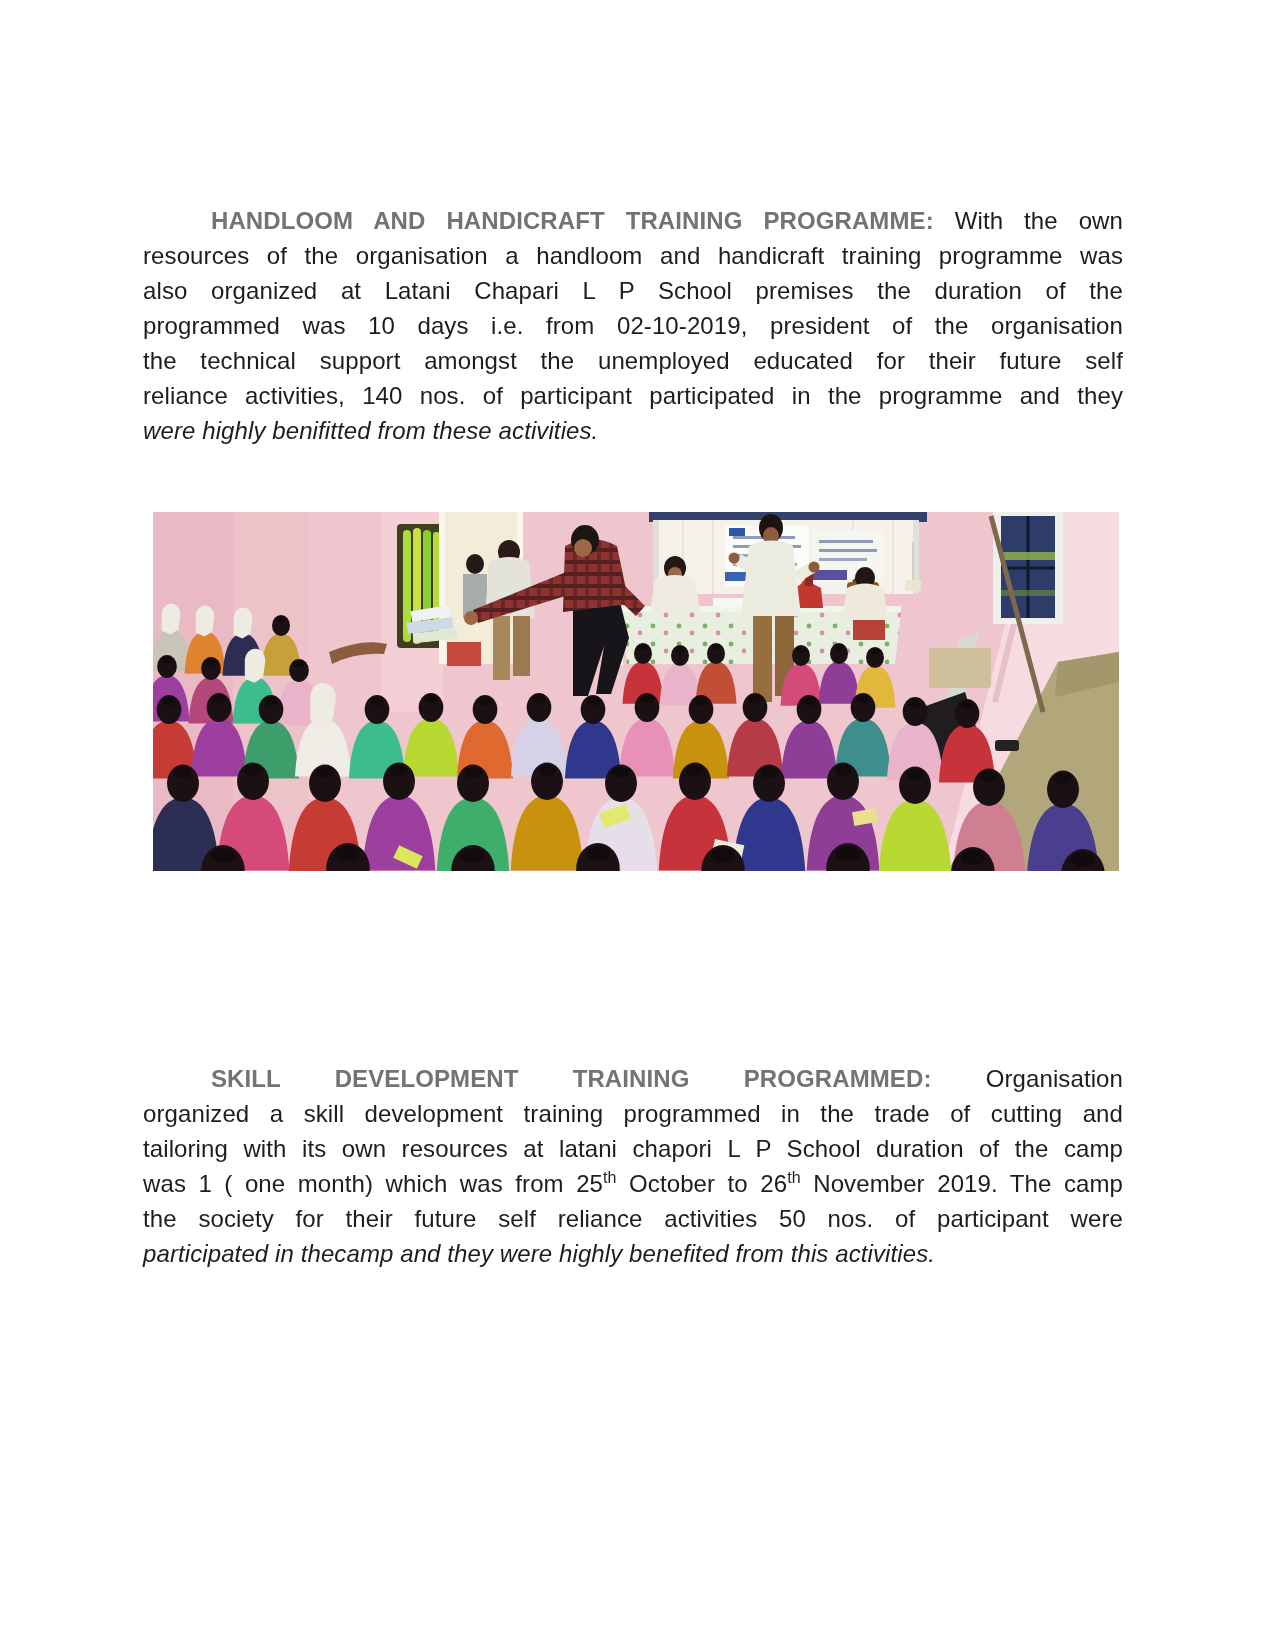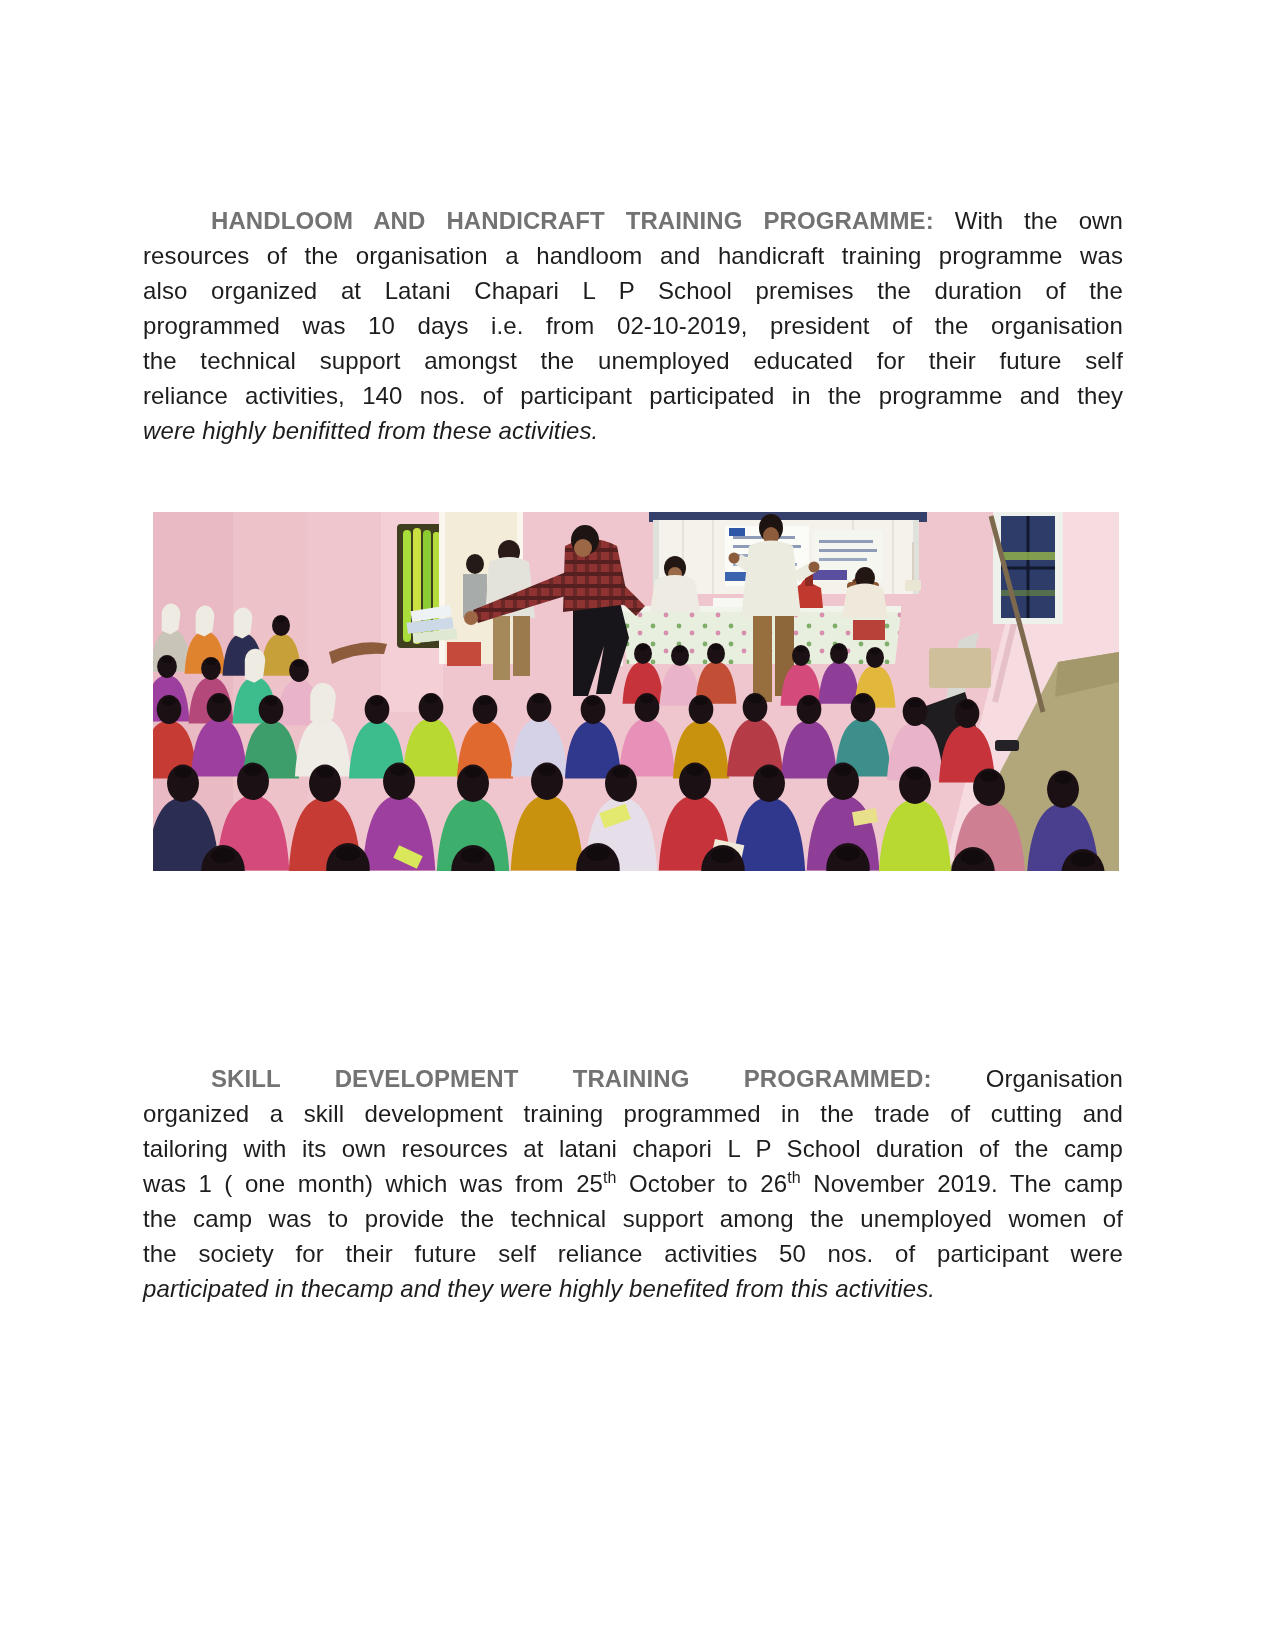--- a/index.html
+++ b/index.html
@@ -264,18 +264,17 @@
         <use href="#pp" transform="translate(930 388) scale(1.5)" fill="#35577e"></use>
       </g>
     </svg>
   </div>
 
   <div class="para" id="para-1">
       <div class="line j ind"><span class="b">SKILL DEVELOPMENT TRAINING PROGRAMMED:</span><span> Organisation</span></div>
       <div class="line j"><span>organized a skill development training programmed in the trade of cutting and</span></div>
       <div class="line j"><span>tailoring with its own resources at latani chapori L P School duration of the camp</span></div>
       <div class="line j"><span>was 1 ( one month) which was from 25</span><span class="sup">th</span><span> October to 26</span><span class="sup">th</span><span> November 2019. The camp</span></div>
-      <div class="line j"><span>the camp was to provide the technical support among the unemployed women of</span></div>
       <div class="line j"><span>the society for their future self reliance activities 50 nos. of participant were</span></div>
       <div class="line l"><span>participated in thecamp and they were highly benefited from this activities.</span></div>
     </div>
 
 </div>
 
 </body></html>

